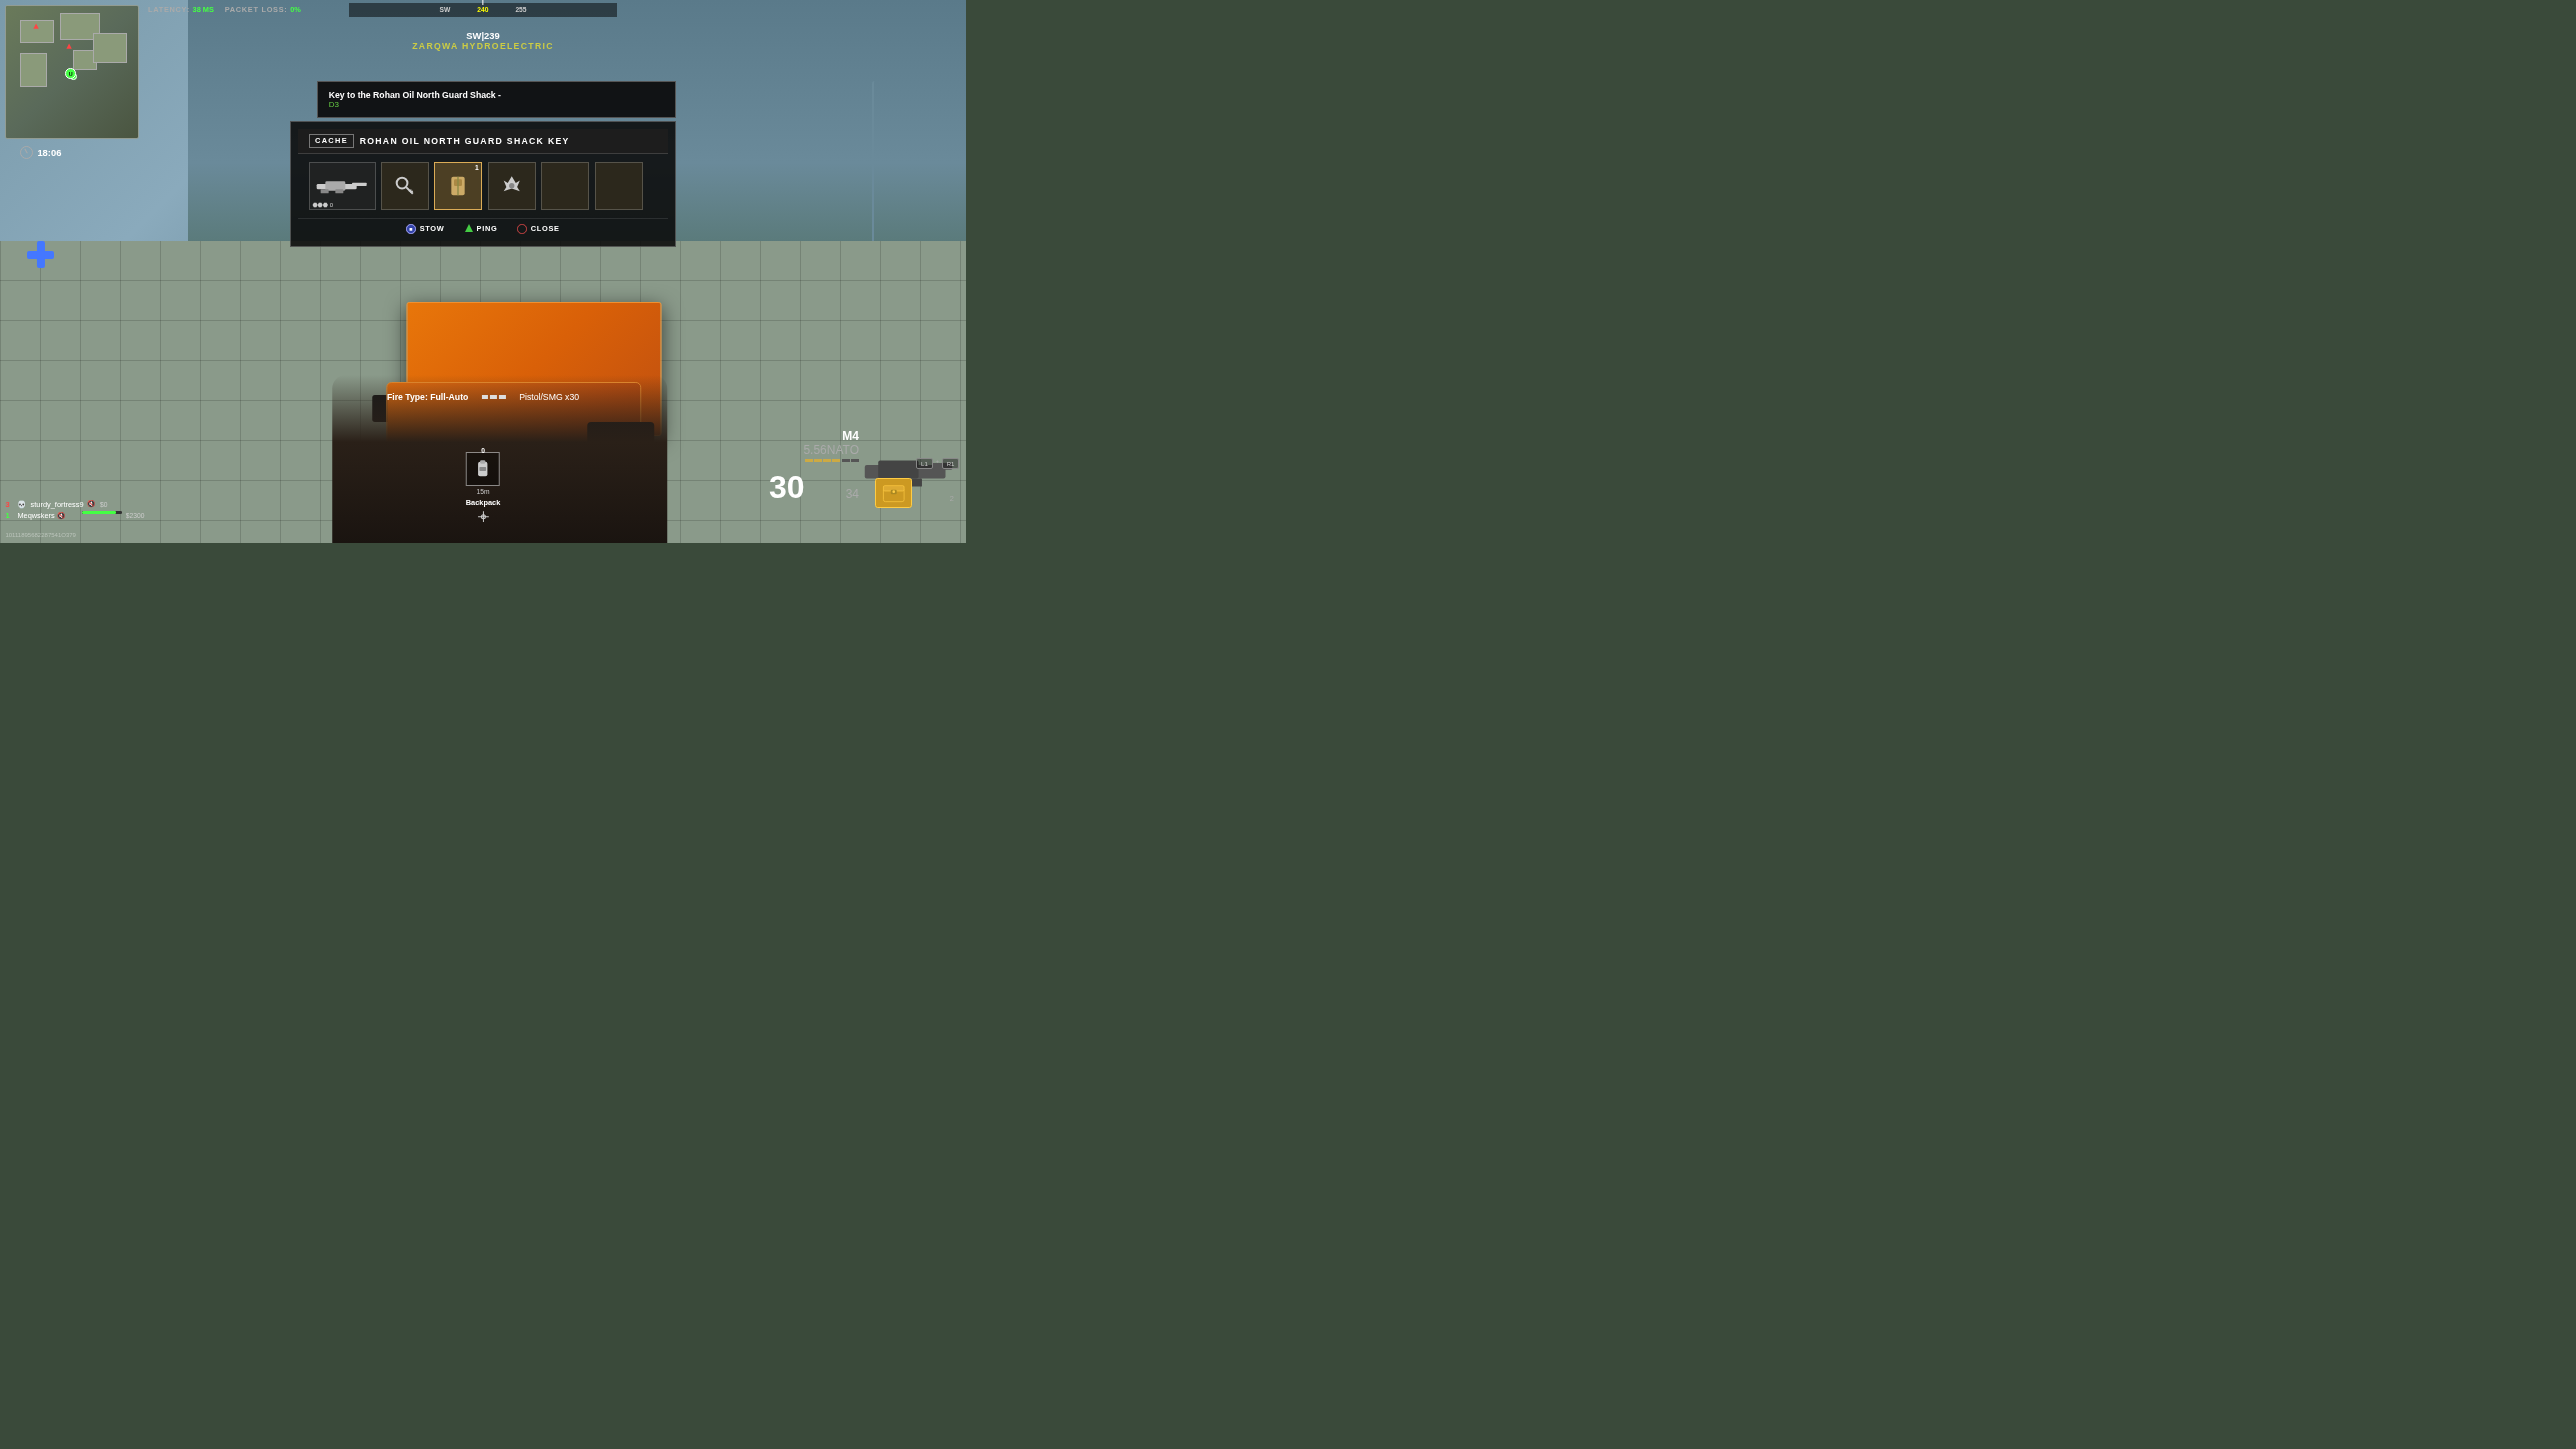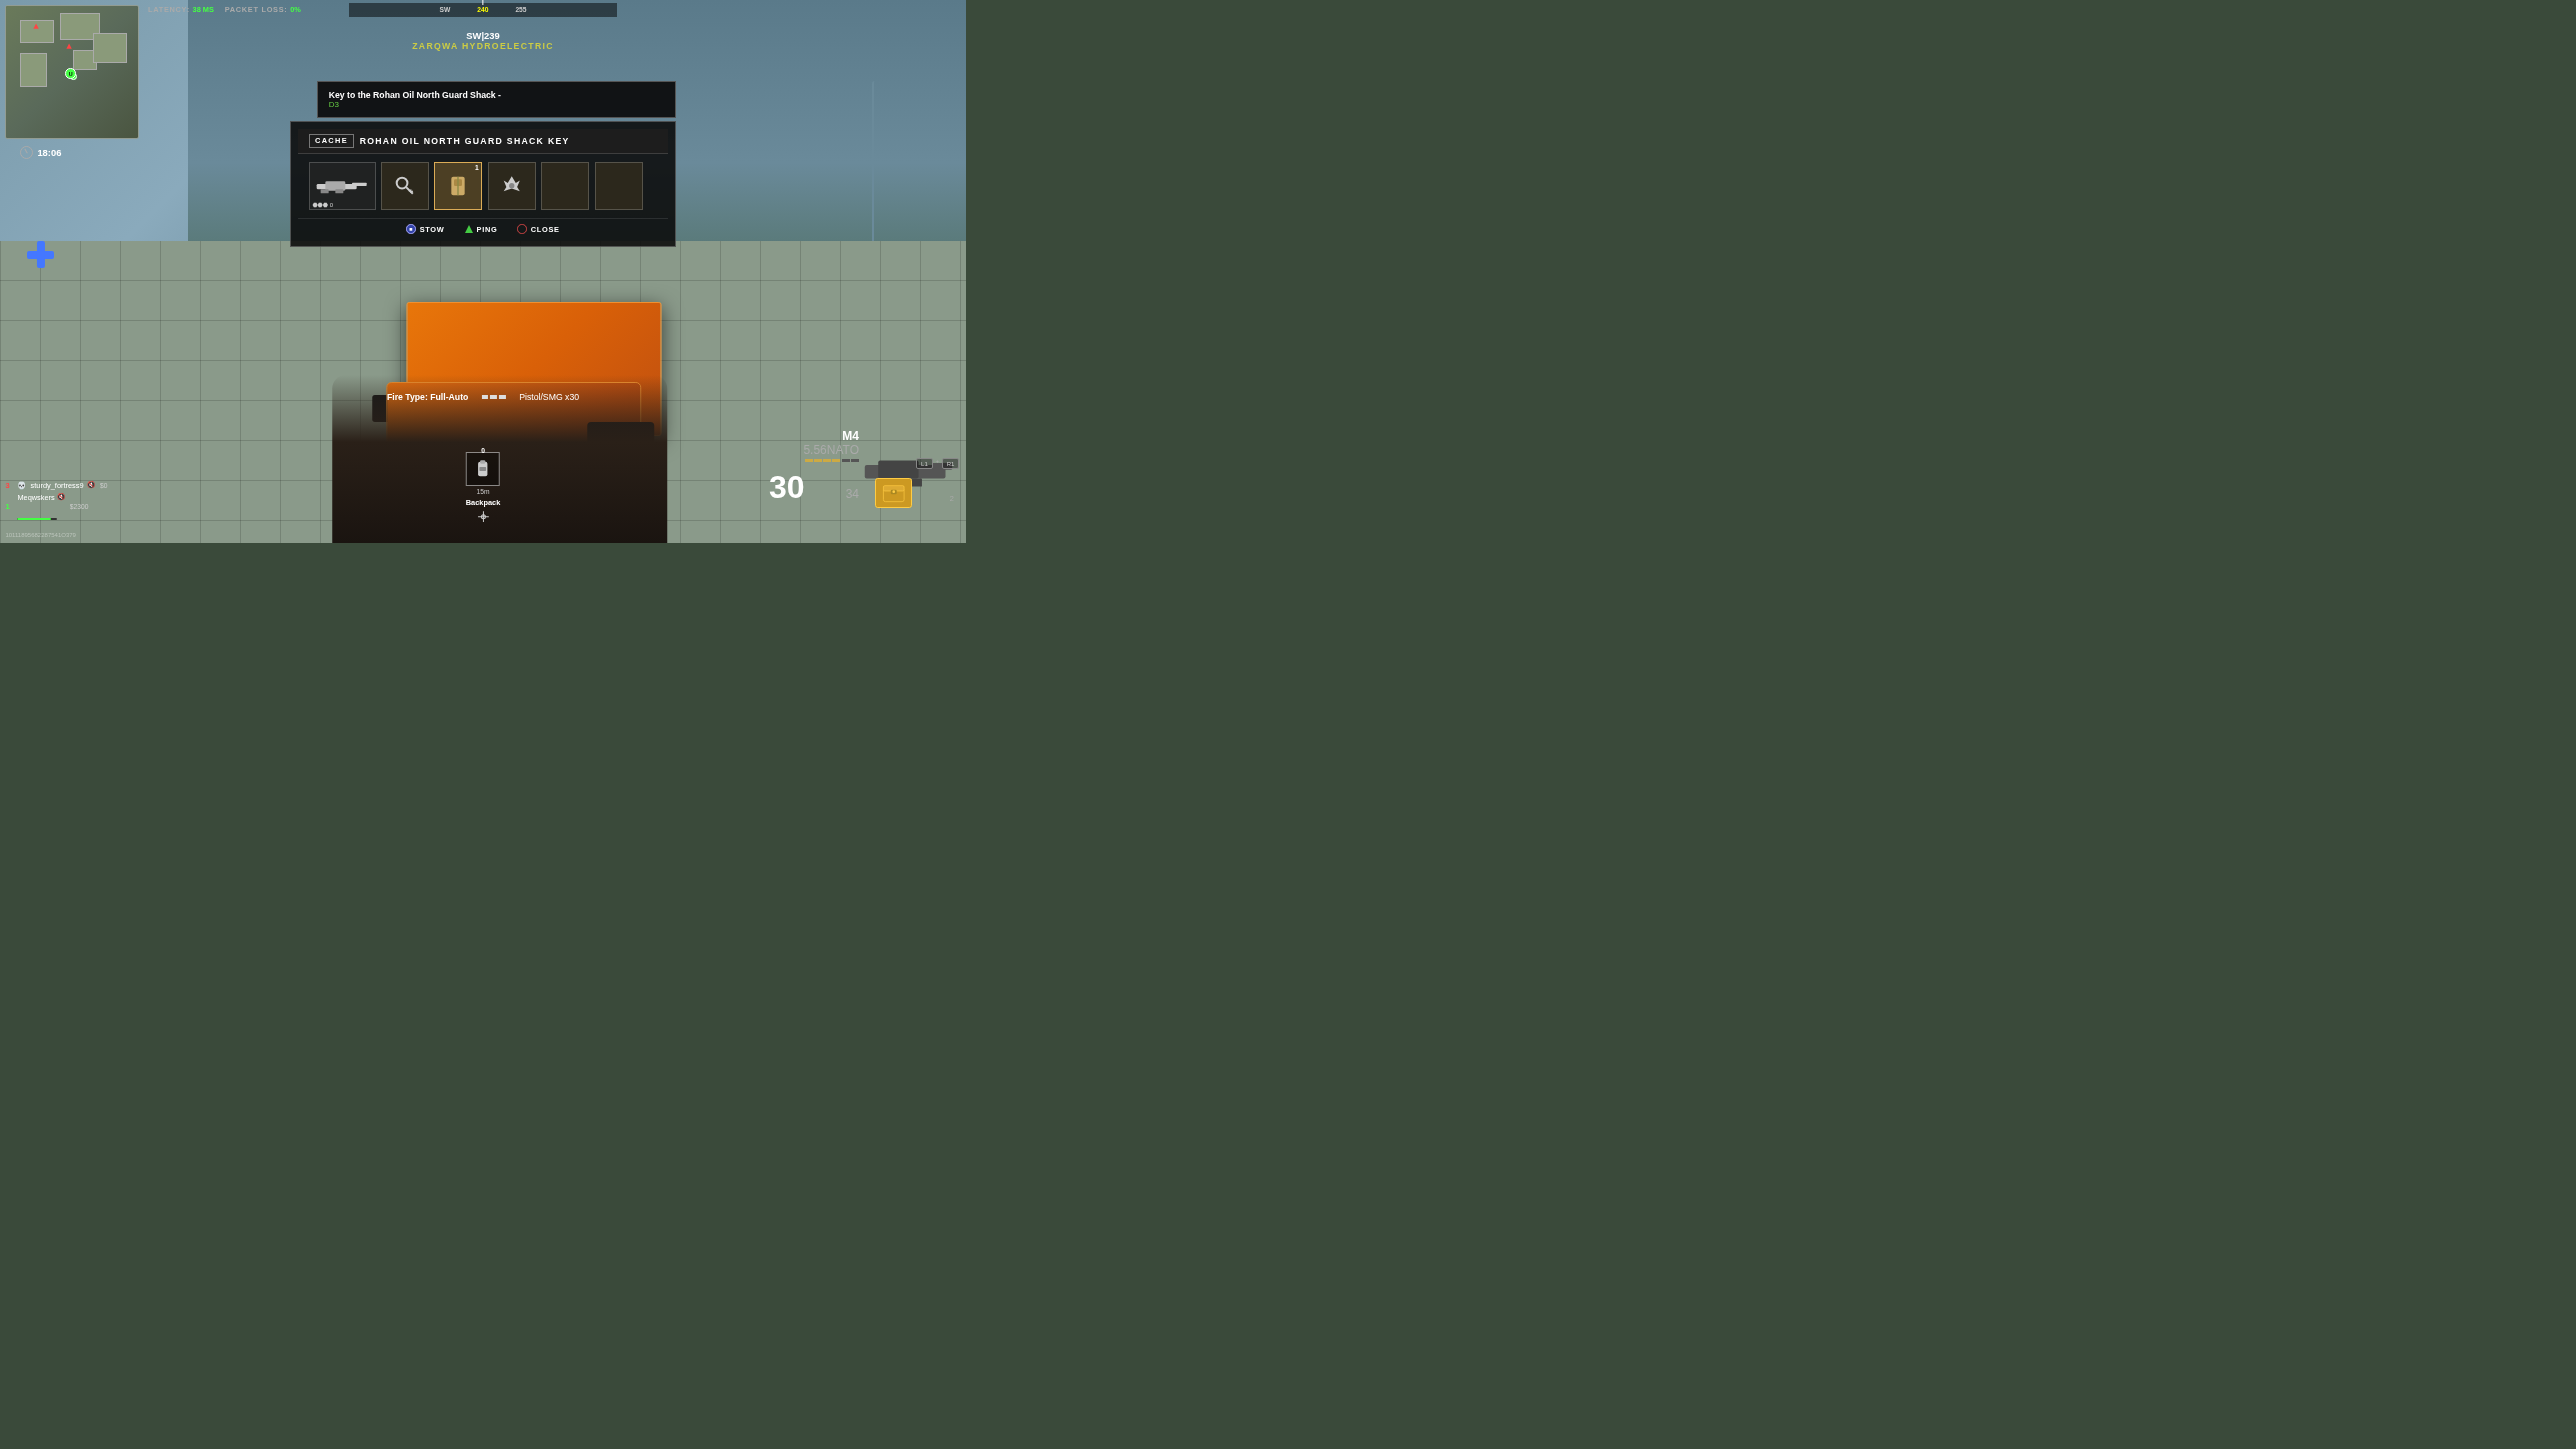--- a/index.html
+++ b/index.html
@@ -517,21 +517,21 @@
     .cache-actions {
       display: flex;
       justify-content: center;
       gap: 20px;
       padding: 5.4px 0;
       border-top: 0.7px solid rgba(255,255,255,0.1);
     }
 
     .action-btn {
       display: flex;
-      align-items: center;
+      align-items: flex-start;
       gap: 4px;
       cursor: pointer;
     }
 
     .btn-key {
       width: 13.4px;
       height: 13.4px;
       border-radius: 50%;
       display: flex;
       align-items: center;
@@ -905,21 +905,21 @@
 <div class="team-list">
   <div class="team-member">
     <span class="team-number enemy">3</span>
     <span style="color:#ff4444;font-size:7.4px;">💀</span>
     <span class="team-name">sturdy_fortress9</span>
     <span style="color:#aaaaaa;font-size:6.7px;">🔇</span>
     <span class="team-money">$0</span>
   </div>
   <div class="team-member">
     <span class="team-number">1</span>
-    <div style="display:flex;flex-direction:column;gap:16px;">
+    <div style="display:flex;flex-direction:row;gap:16px;">
       <div style="display:flex;align-items:center;gap:2.7px;">
         <span class="team-name">Meqwskers</span>
         <span style="color:#aaaaaa;font-size:6.7px;">🔇</span>
       </div>
       <div class="team-health-bar">
         <div class="team-health-fill" style="width:85%;"></div>
       </div>
     </div>
     <span class="team-money">$2300</span>
   </div>

